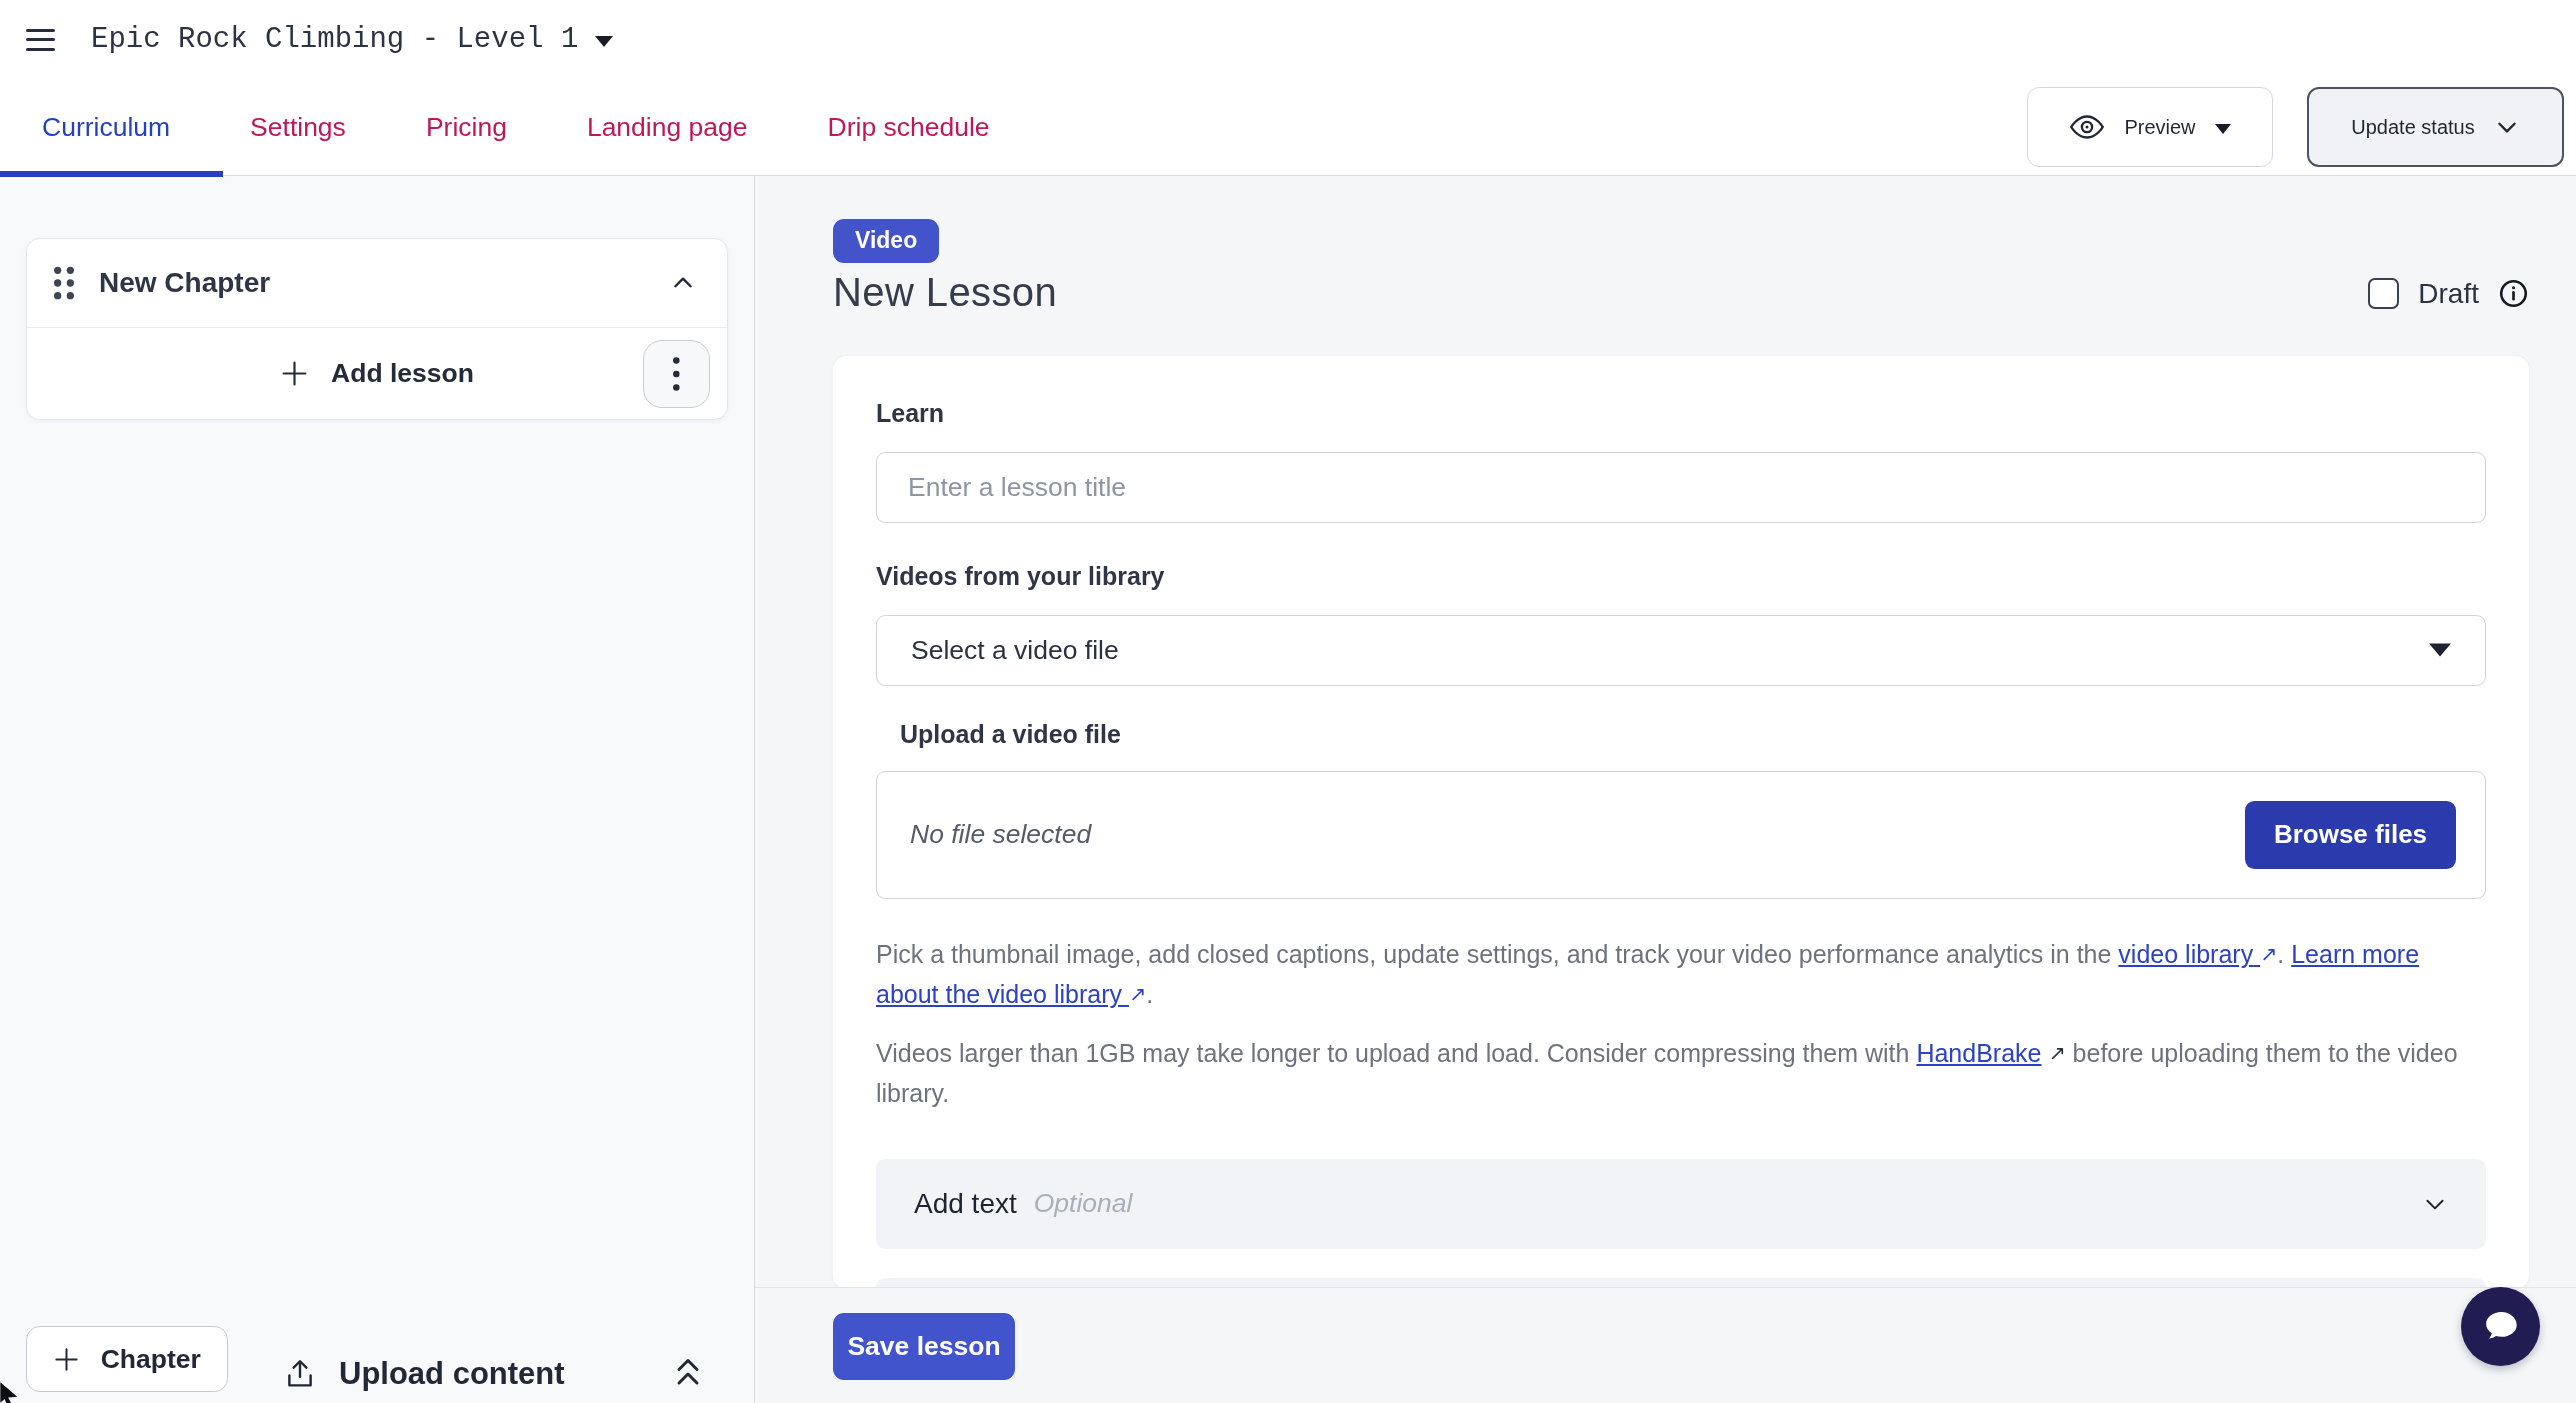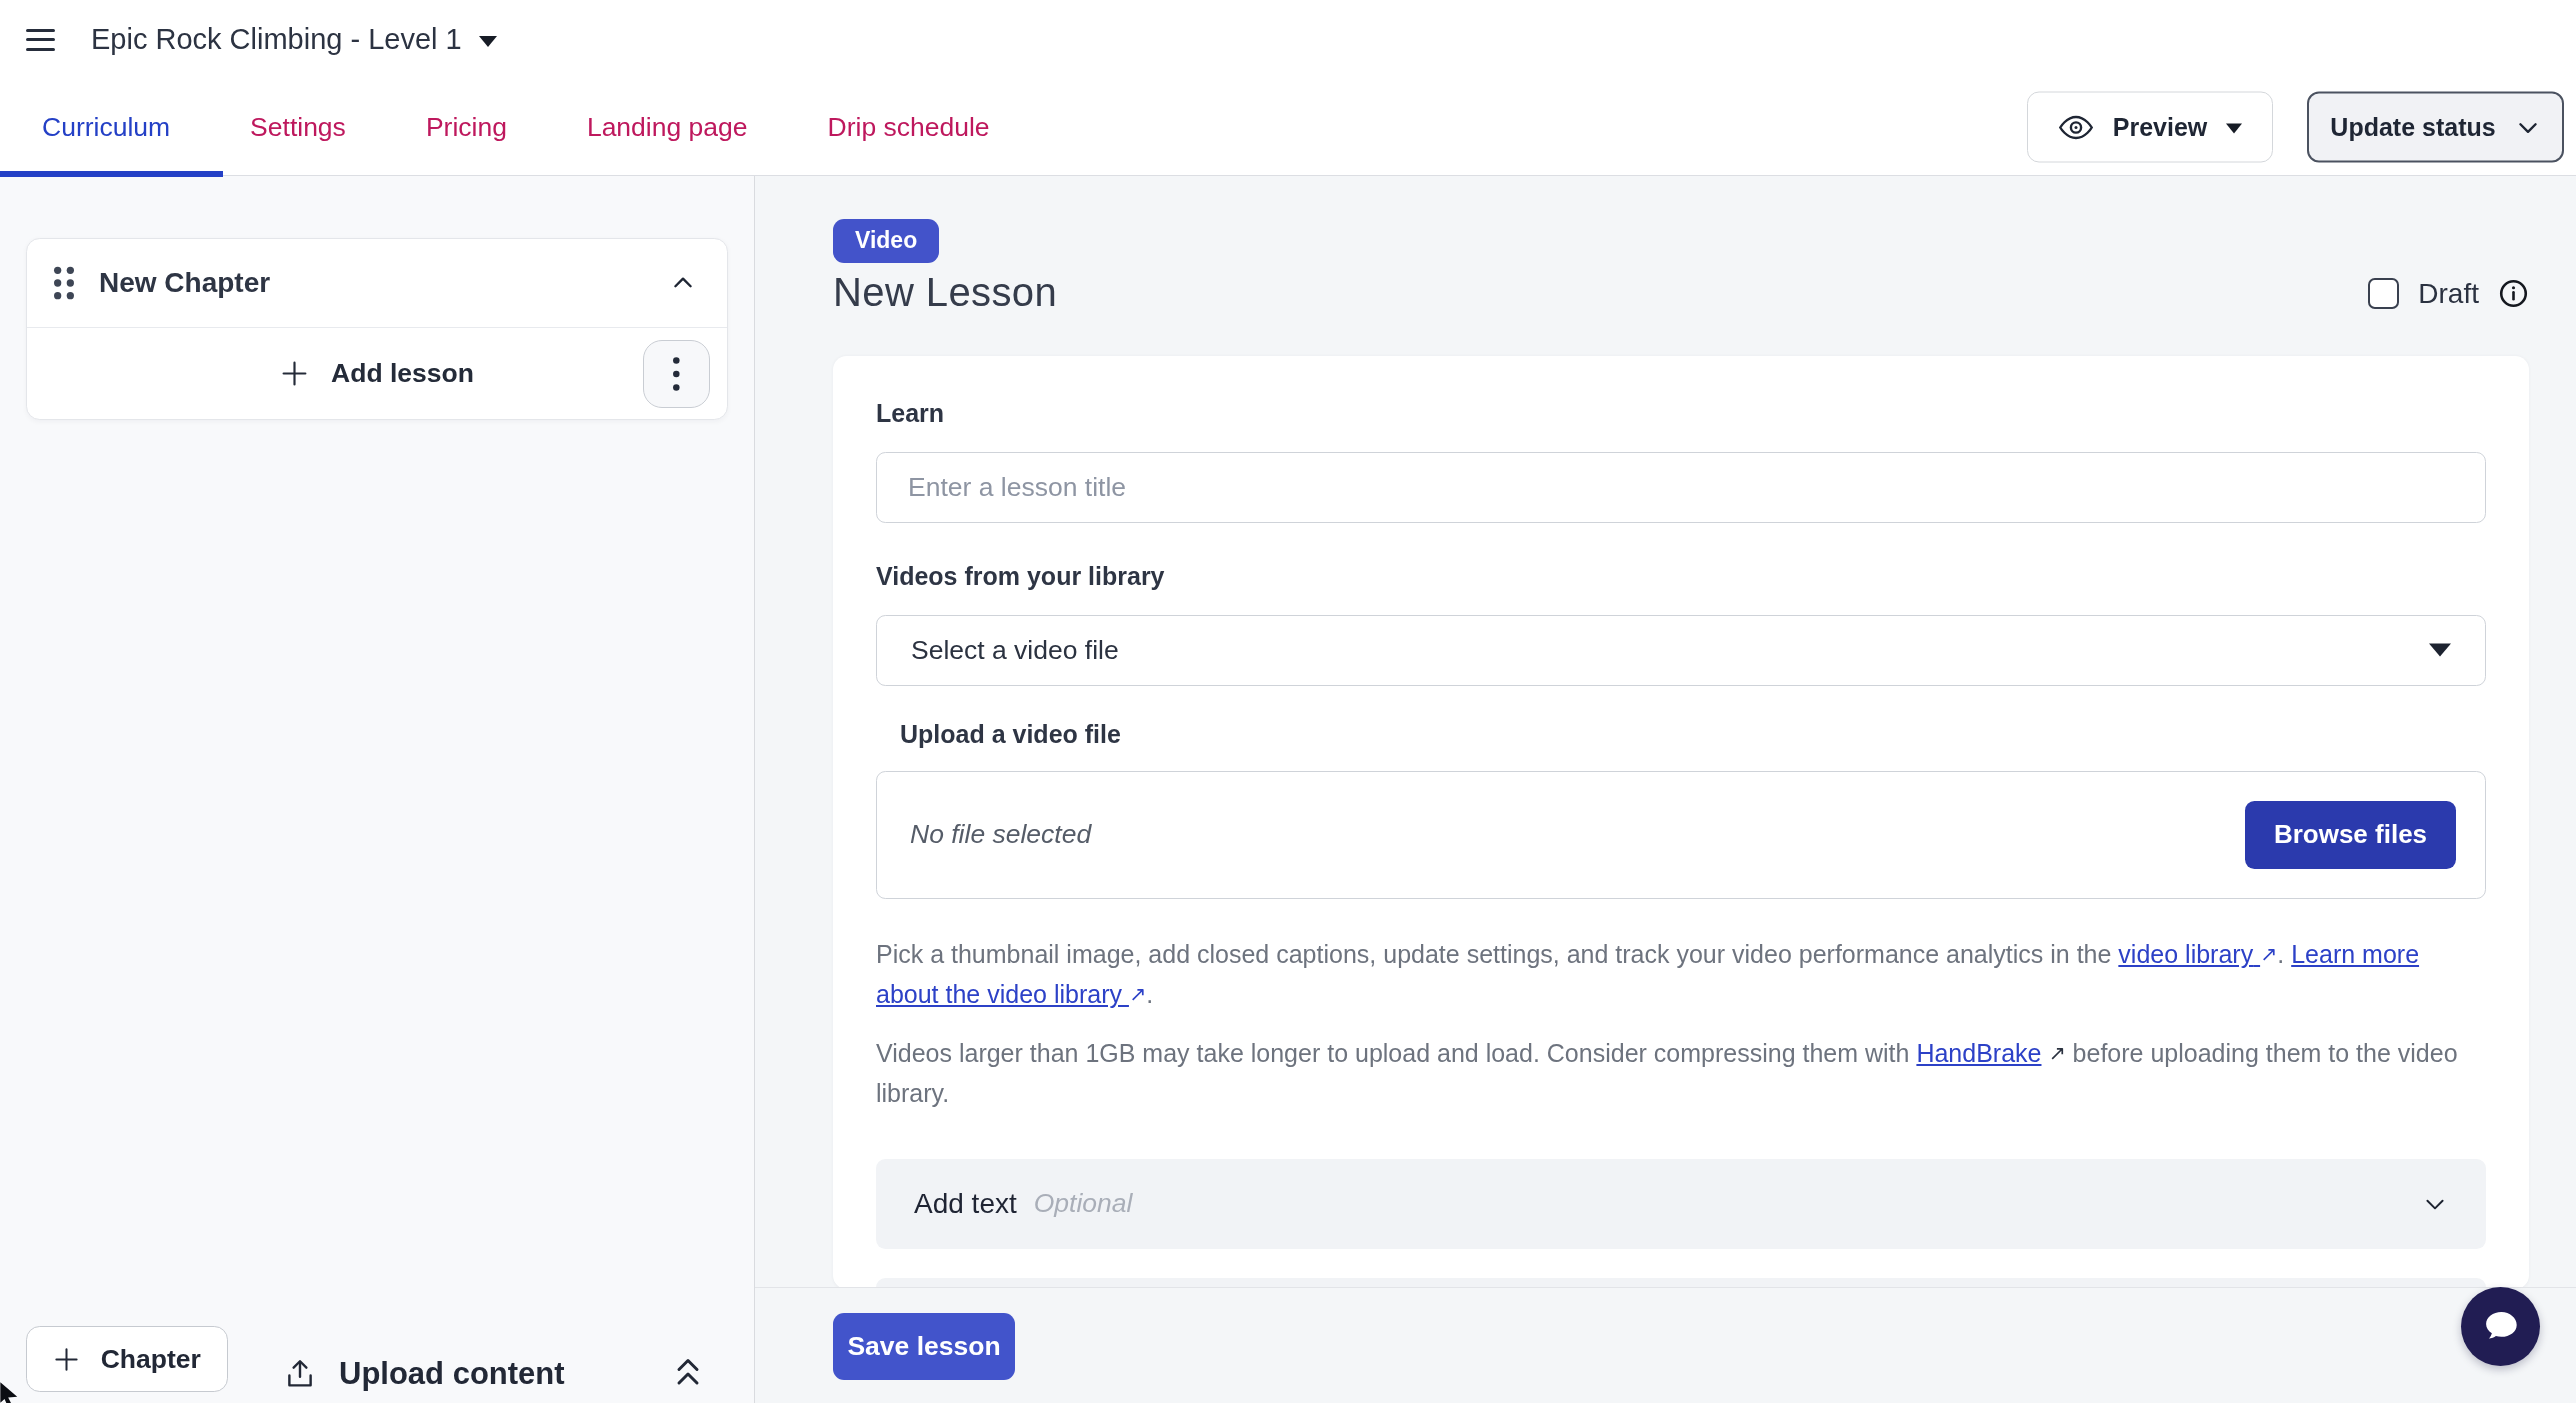--- a/index.html
+++ b/index.html
@@ -2,34 +2,34 @@
 <html style="font-size:13.7px"><head>
 <meta charset="utf-8">
 <style>
   * { margin:0; padding:0; box-sizing:border-box; }
   html,body { width:2576px; height:1404px; overflow:hidden; }
   body { font-family:"Liberation Sans","DejaVu Sans",sans-serif; background:#ffffff; color:#2e3544; }
 
   .app { display:flex; flex-direction:column; width:100%; height:100%; }
 
   
-  .topbar { height:79px; display:flex; align-items:center; padding-left:26px; background:#fff; flex:0 0 auto; }
+  .topbar { height:79px; display:flex; align-items:center; padding-left:26px; background:#fff; flex:0 0 auto;font-family:Liberation Mono, monospace; }
   .hamburger { width:29px; height:22px; display:flex; flex-direction:column; justify-content:space-between; cursor:pointer; }
   .hamburger span { display:block; height:3px; background:#262d3b; border-radius:1.7px; }
   .course-title { margin-left:36px; font-size:29px; font-weight:500; color:#2c3342; display:flex; align-items:center; gap:17px; cursor:pointer; }
   .caret-down { width:0; height:0; border-left:9.4px solid transparent; border-right:9.4px solid transparent; border-top:11px solid #171c26; margin-top:3.4px; }
 
   
   .tabbar { height:97px; background:#fff; border-bottom:1.7px solid #dcdee3; display:flex; align-items:center; position:relative; flex:0 0 auto; }
   .tabs { display:flex; align-items:center; padding-left:42px; gap:80px; }
   .tab { font-size:26.5px; color:#be185d; cursor:pointer; }
   .tab.active { color:#2440c6; }
   .tab-underline { position:absolute; left:0; bottom:-1.7px; width:223px; height:6px; background:#2440c6; z-index:2; }
   .tab-actions { position:absolute; right:12px; top:50%; transform:translateY(-50%); display:flex; gap:34px; }
-  .btn { display:flex; align-items:center; justify-content:center; gap:19px; height:71px; border-radius:12px; font-size:25px; font-weight:700; color:#1f2634; cursor:pointer; background:#fff; }
+  .btn { display:flex; align-items:center; justify-content:center; gap:19px; height:80px; border-radius:12px; font-size:20px; font-weight:400; color:#1f2634; cursor:pointer; background:#fff; }
   .btn-preview { width:246px; border:1.7px solid #d4d7db; }
   .btn-update { width:257px; border:2.1px solid #4b5260; background:#f1f2f5; }
   .eye-icon { width:36px; height:36px; }
   .chev { width:26px; height:26px; }
 
   
   .content { flex:1; display:flex; min-height:0; }
 
   
   .sidebar { width:755px; flex:0 0 auto; background:#f8f9fb; border-right:1.7px solid #d9dbdf; position:relative; }

